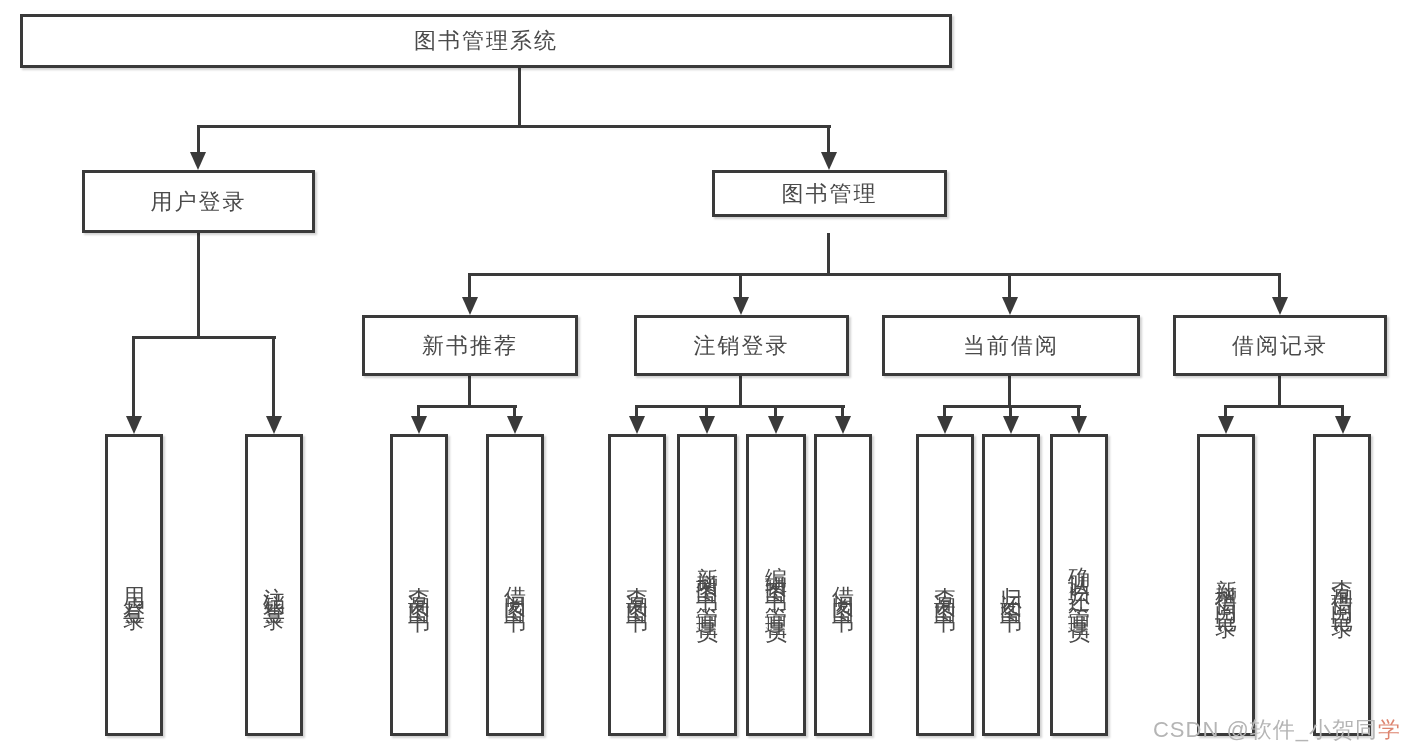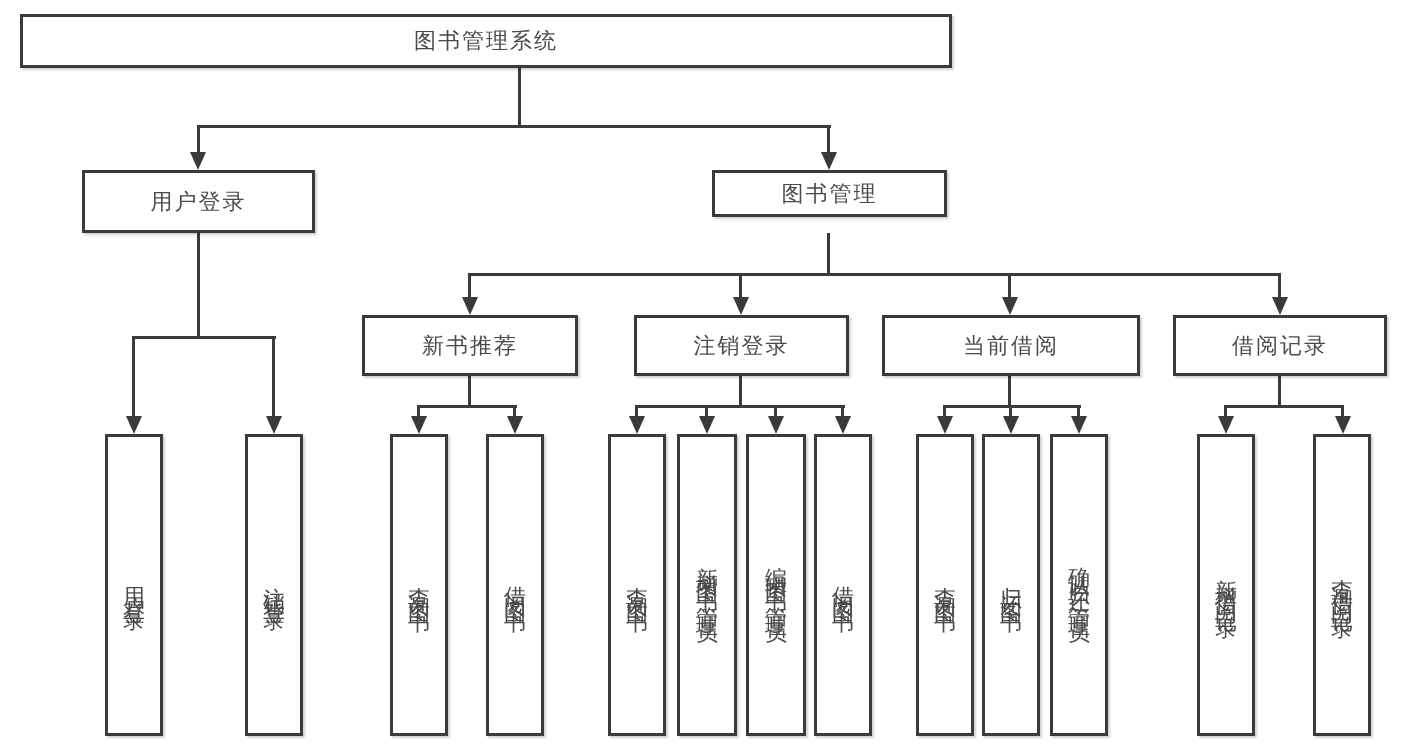--- a/index.html
+++ b/index.html
@@ -154,14 +154,17 @@
     <span>确认归还（管理员）</span>
   </div>
 
   <div class="node v" style="left:1197px;top:434px;width:58px;height:302px;">
     <span>新增借阅记录</span>
   </div>
   <div class="node v" style="left:1313px;top:434px;width:58px;height:302px;">
     <span>查询借阅记录</span>
   </div>
 
+  <div class="watermark">
+    <span>CSDN @软件_小贺同</span><span class="accent">学</span>
+  </div>
 
 </div>
 
 </body></html>

